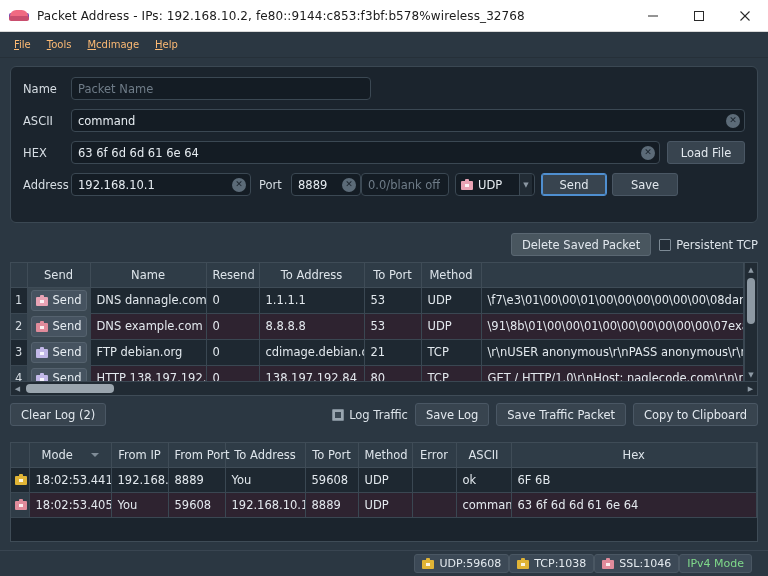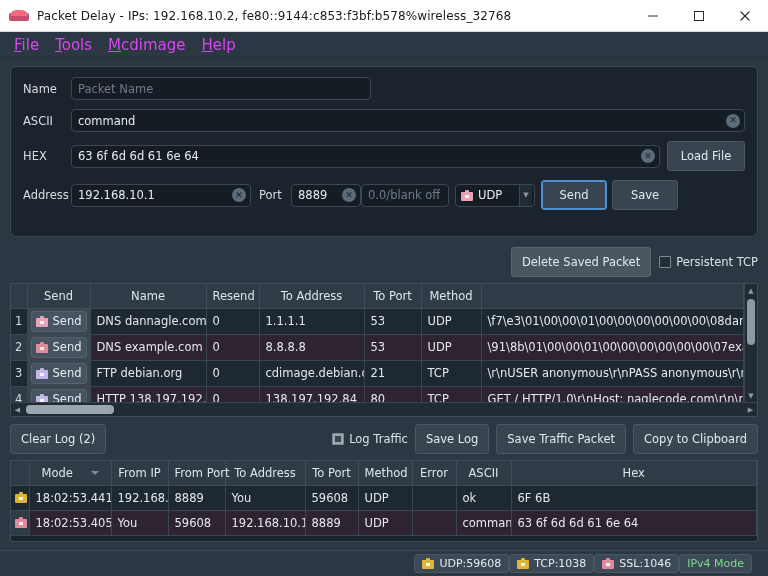--- a/index.html
+++ b/index.html
@@ -43,21 +43,21 @@
 
   
   .menubar {
     flex: 0 0 26px; height: 26px;
     background: #2b3742;
     display: flex; align-items: center;
     padding-left: 8px; gap: 4px;
     border-bottom: 1px solid #263039;
   }
   .menu-item {
-    font-size: 15px; color: #d946ef;
+    font-size: 10px; color: #fdba74;
     padding: 3px 6px;
     white-space: nowrap;
   }
   .menu-item u { text-decoration: underline; }
 
   
   .page {
     flex: 1 1 auto; background: #2b3742;
     padding: 8px 10px 0 10px;
     display: flex; flex-direction: column;
@@ -94,21 +94,21 @@
     width: 14px; height: 14px; border-radius: 50%;
     background: #5c6b78; color: #1b242d;
     display: flex; align-items: center; justify-content: center;
     font-size: 9px; font-weight: bold; line-height: 1;
   }
   .inp.has-clear { padding-right: 22px; }
 
   .btn {
     background: #38444f; border: 1px solid #4a5764; border-radius: 3px;
     color: #e2e8ee; font-size: 11.5px;
-    height: 30px; padding: 0 10px;
+    height: 23px; padding: 0 10px;
     display: flex; align-items: center; justify-content: center;
     white-space: nowrap; flex: 0 0 auto;
   }
   .btn.focused { border-color: #4f8fd0; box-shadow: 0 0 0 1px #4f8fd0 inset; }
 
   .proto {
     background: #141c24; border: 1px solid #3b4853; border-radius: 4px;
     height: 23px; display: flex; align-items: center; padding: 0 2px 0 5px;
     color: #e6ecf1; font-size: 11.5px; width: 80px; flex: 0 0 80px;
   }
@@ -204,21 +204,21 @@
     display: flex; align-items: center;
   }
   .hsb .arrowb { width: 13px; text-align: center; font-size: 7px; color: #8e9aa5; }
   .hsb .track { flex: 1 1 auto; height: 100%; position: relative; }
   .hsb .thumb {
     position: absolute; top: 2px; bottom: 2px; left: 2px; width: 88px;
     background: #9aa5ae; border-radius: 4px;
   }
 
   
-  .logbar { display: flex; align-items: center; margin: 7px 0 6px 0; flex: 0 0 auto; }
+  .logbar { display: flex; align-items: center; margin: 7px 0 16px 0; flex: 0 0 auto; }
   .logbar .right { margin-left: auto; display: flex; align-items: center; gap: 7px; }
 
   
   .logwrap { flex: 1 1 auto; display: flex; flex-direction: column; min-height: 0; margin-bottom: 8px; }
   .logwrap .tablewrap { flex: 1 1 auto; }
   .logbody { flex: 1 1 auto; background: #1b242d; overflow: hidden; }
   .sortarrow {
     display:inline-block; margin-left: 14px; vertical-align: middle;
     width: 0; height: 0; border-left: 4px solid transparent;
     border-right: 4px solid transparent; border-top: 4px solid #7f8c97;
@@ -242,21 +242,21 @@
 </head>
 <body>
 
 <div class="titlebar">
   <div class="title-icon">
     <span class="sofa-l"></span>
       <span class="sofa-r"></span>
     <span class="sofa-back"></span>
       <span class="sofa-seat"></span>
   </div>
-  <div class="title-text">Packet Delay - IPs: 192.168.10.2, fe80::9144:c853:f3bf:b578%wireless_32768</div>
+  <div class="title-text">Packet Address - IPs: 192.168.10.2, fe80::9144:c853:f3bf:b578%wireless_32768</div>
   <div class="win-controls">
     <div class="win-btn">
       <svg width="12" height="12" viewBox="0 0 12 12">
           <line x1="1" y1="6" x2="11" y2="6" stroke="#2a2a2a" stroke-width="1"></line>
         </svg>
     </div>
     <div class="win-btn">
       <svg width="12" height="12" viewBox="0 0 12 12">
           <rect x="1.5" y="1.5" width="9" height="9" fill="none" stroke="#2a2a2a" stroke-width="1"></rect>
         </svg>

